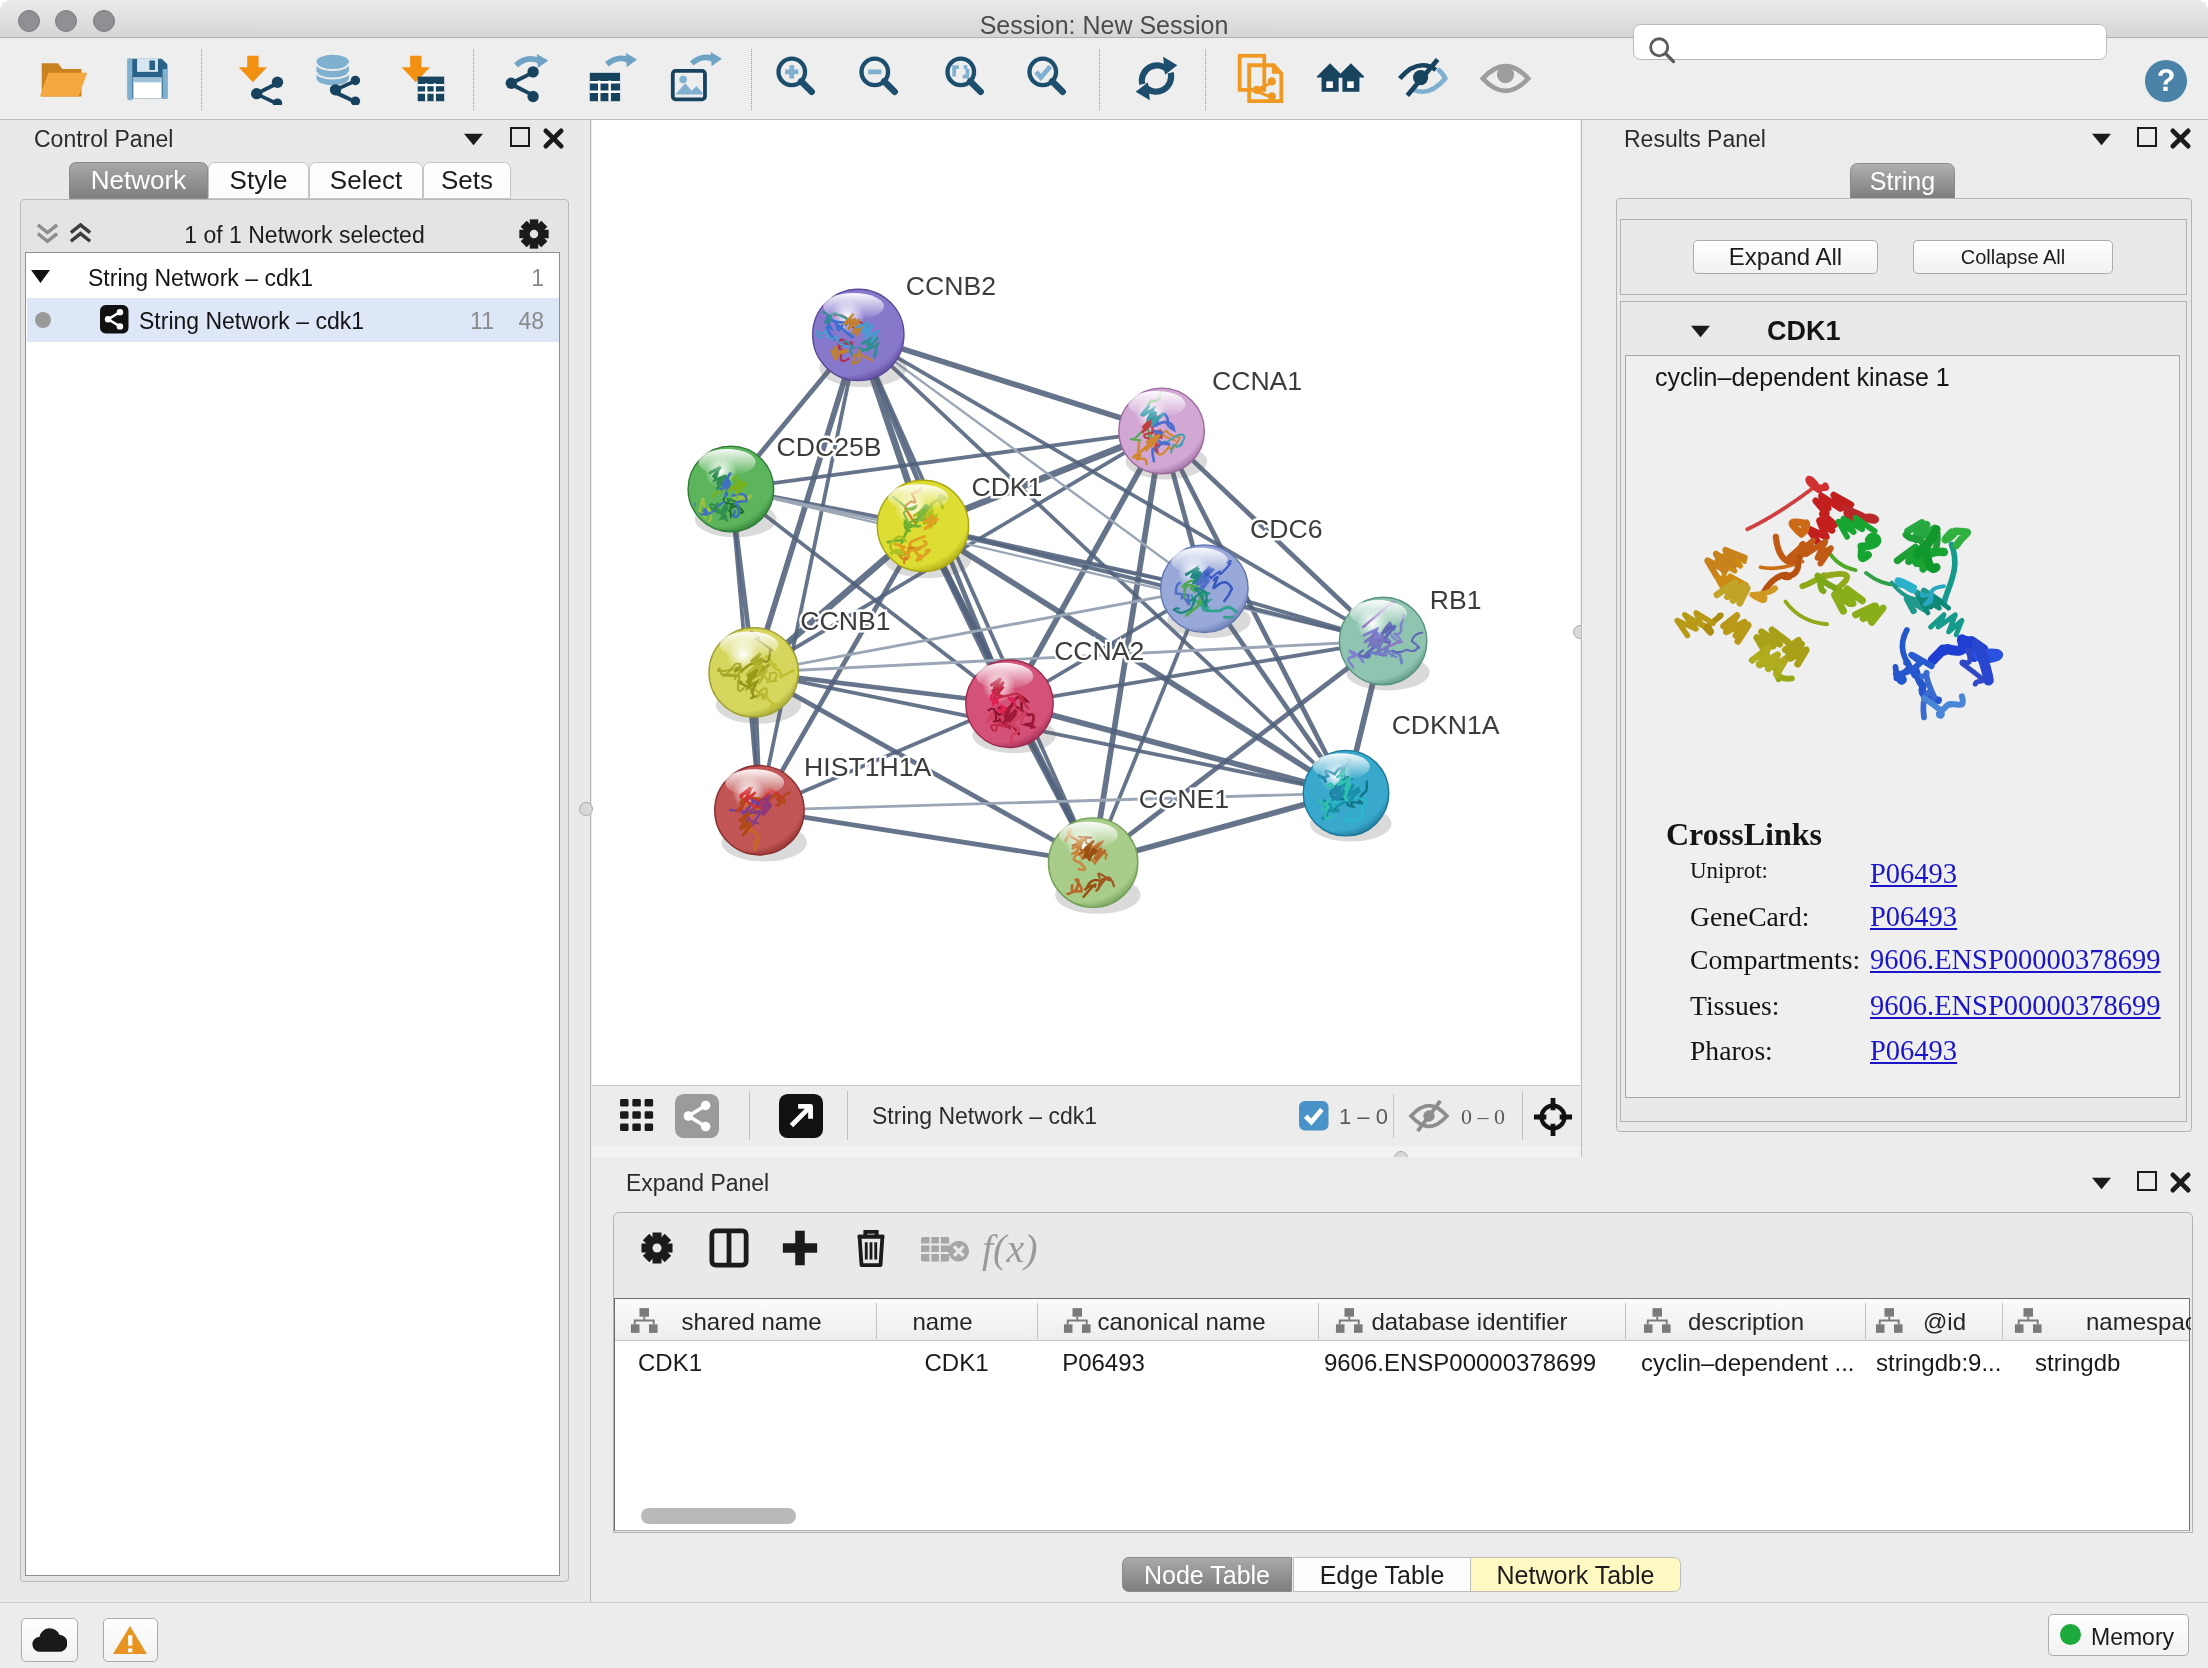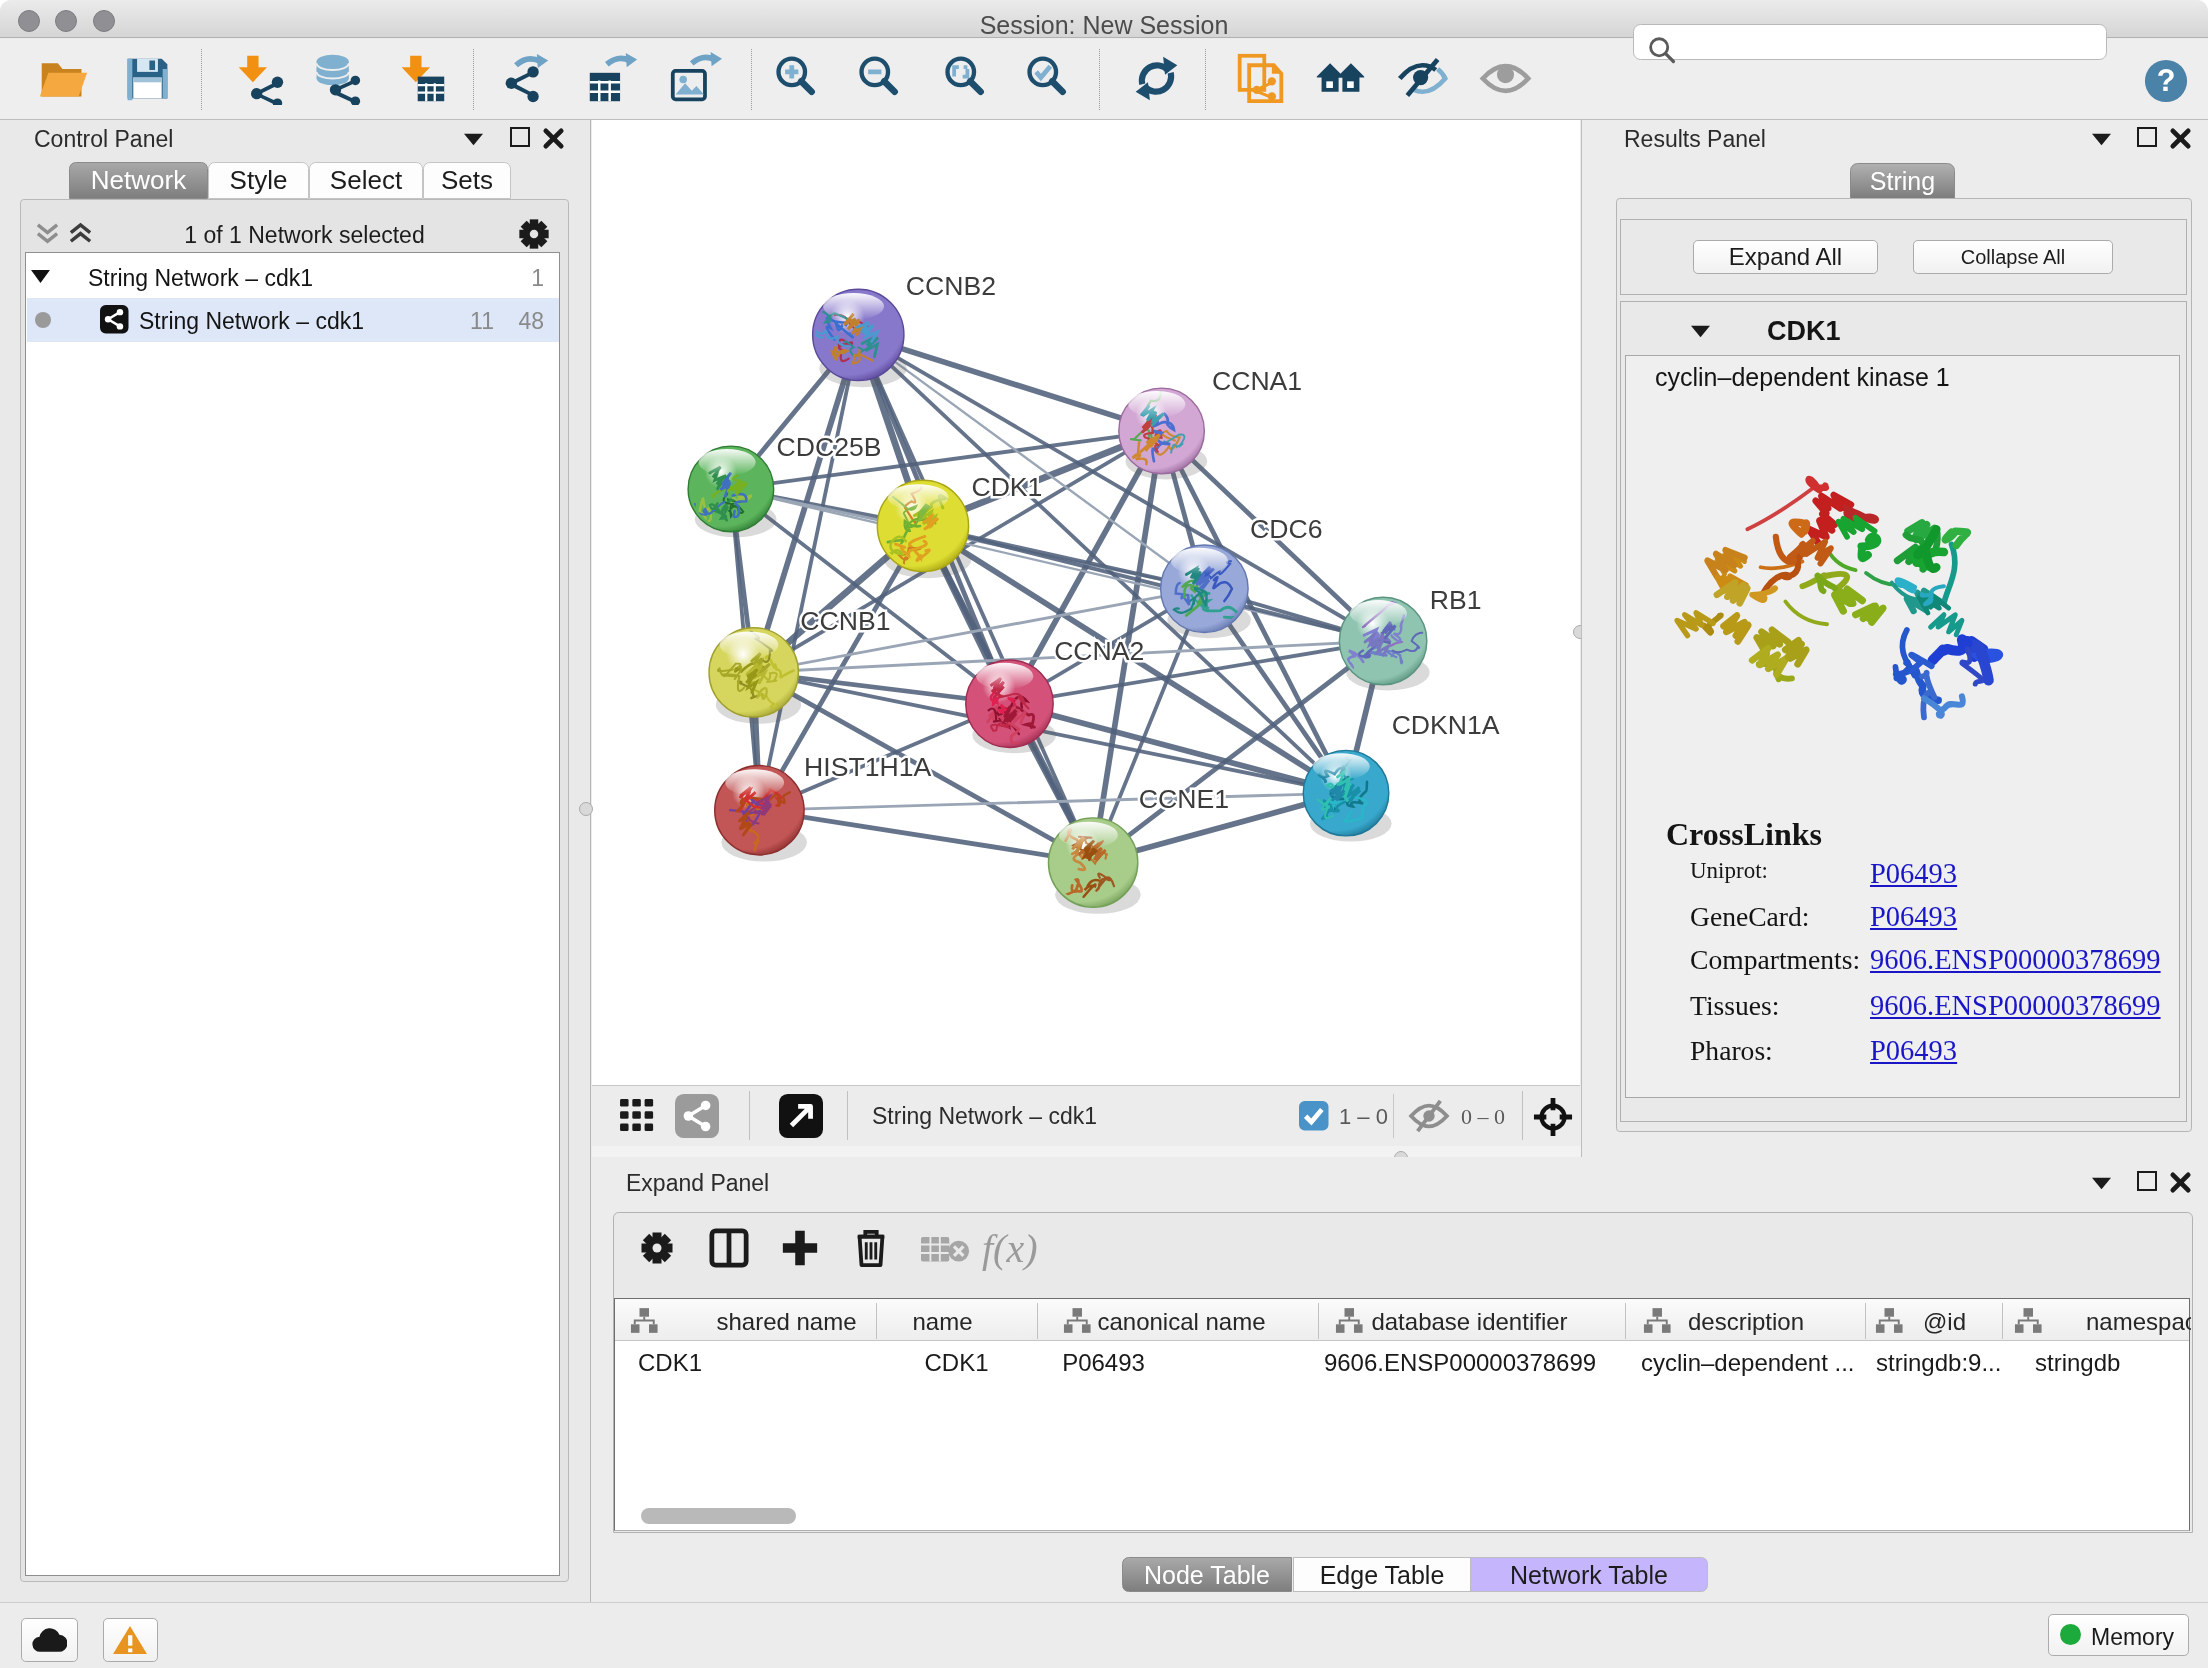--- a/index.html
+++ b/index.html
@@ -903,41 +903,41 @@
       <g fill="#7a7a7a">
         <rect x="10" y="1" width="10" height="9"></rect>
         <rect x="1" y="18" width="9" height="9"></rect>
         <rect x="20" y="18" width="9" height="9"></rect>
       </g>
       <g stroke="#7a7a7a" stroke-width="2" fill="none">
         <path d="M15 10v4M5 18v-4h20v4"></path>
       </g>
     </svg>
 
-<div class="abs" style="left:701px;top:1308px;width:171px;text-align:center;font-size:24px;color:#262626;">shared name</div>
+<div class="abs" style="left:666px;top:1308px;width:171px;text-align:center;font-size:24px;color:#262626;">shared name</div>
 <div class="abs" style="left:876px;top:1308px;width:133px;text-align:center;font-size:24px;color:#262626;">name</div>
 <div class="abs" style="left:1096px;top:1308px;width:171px;text-align:center;font-size:24px;color:#262626;">canonical name</div>
 <div class="abs" style="left:1363px;top:1308px;width:213px;text-align:center;font-size:24px;color:#262626;">database identifier</div>
 <div class="abs" style="left:1670px;top:1308px;width:152px;text-align:center;font-size:24px;color:#262626;">description</div>
 <div class="abs" style="left:1916px;top:1308px;width:57px;text-align:center;font-size:24px;color:#262626;">@id</div>
 <div class="abs" style="left:2086px;top:1308px;width:105px;font-size:24px;color:#262626;overflow:hidden;white-space:nowrap;">namespace</div>
 
 <div class="abs" style="left:638px;top:1349px;font-size:24px;color:#1a1a1a;">CDK1</div>
 <div class="abs" style="left:876px;top:1349px;width:161px;text-align:center;font-size:24px;color:#1a1a1a;">CDK1</div>
 <div class="abs" style="left:1037px;top:1349px;width:133px;text-align:center;font-size:24px;color:#1a1a1a;">P06493</div>
 <div class="abs" style="left:1322px;top:1349px;width:276px;text-align:center;font-size:24px;color:#1a1a1a;">9606.ENSP00000378699</div>
 <div class="abs" style="left:1641px;top:1349px;font-size:24px;color:#1a1a1a;">cyclin–dependent ...</div>
 <div class="abs" style="left:1876px;top:1349px;font-size:24px;color:#1a1a1a;">stringdb:9...</div>
 <div class="abs" style="left:2035px;top:1349px;font-size:24px;color:#1a1a1a;">stringdb</div>
 
 <div class="abs" style="left:641px;top:1508px;width:155px;height:16px;background:#b9b9b9;border-radius:8.6px;"></div>
 
 <div class="abs" style="left:1122px;top:1557px;width:170px;height:35px;background:linear-gradient(#a9a9a9,#7e7e7e);border:1px solid #8a8a8a;border-radius:6.7px 0 0 6.7px;color:#fff;font-size:25px;text-align:center;line-height:34px;">Node Table</div>
 <div class="abs" style="left:1293px;top:1557px;width:178px;height:35px;background:#fdfdfd;border:1px solid #bdbdbd;font-size:25px;color:#1c1c1c;text-align:center;line-height:34px;">Edge Table</div>
-<div class="abs" style="left:1470px;top:1557px;width:238px;height:35px;background:#c4b5fd;border:1px solid #bdbdbd;border-radius:0 6.7px 6.7px 0;font-size:25px;color:#1c1c1c;text-align:center;line-height:34px;">Network Table</div>
+<div class="abs" style="left:1470px;top:1557px;width:211px;height:35px;background:#fef9c3;border:1px solid #bdbdbd;border-radius:0 6.7px 6.7px 0;font-size:25px;color:#1c1c1c;text-align:center;line-height:34px;">Network Table</div>
 
 <div class="abs" id="statusbar"></div>
 <div class="abs btn" style="left:21px;top:1618px;width:57px;height:44px;"></div>
 <svg class="abs" style="left:31px;top:1627px" width="36" height="26" viewBox="0 0 38 27">
  <path fill="#1a1a1a" d="M10 26a8 8 0 0 1-1-16 11 11 0 0 1 21-2 7.5 7.5 0 0 1-1 18z"></path>
 </svg>
 <div class="abs btn" style="left:103px;top:1618px;width:55px;height:44px;"></div>
 <svg class="abs" style="left:111px;top:1624px" width="38" height="32" viewBox="0 0 40 34">
  <path fill="#e89420" d="M20 2L38 32H2z"></path>
  <rect x="18" y="12" width="4.5" height="11" fill="#fff"></rect>

